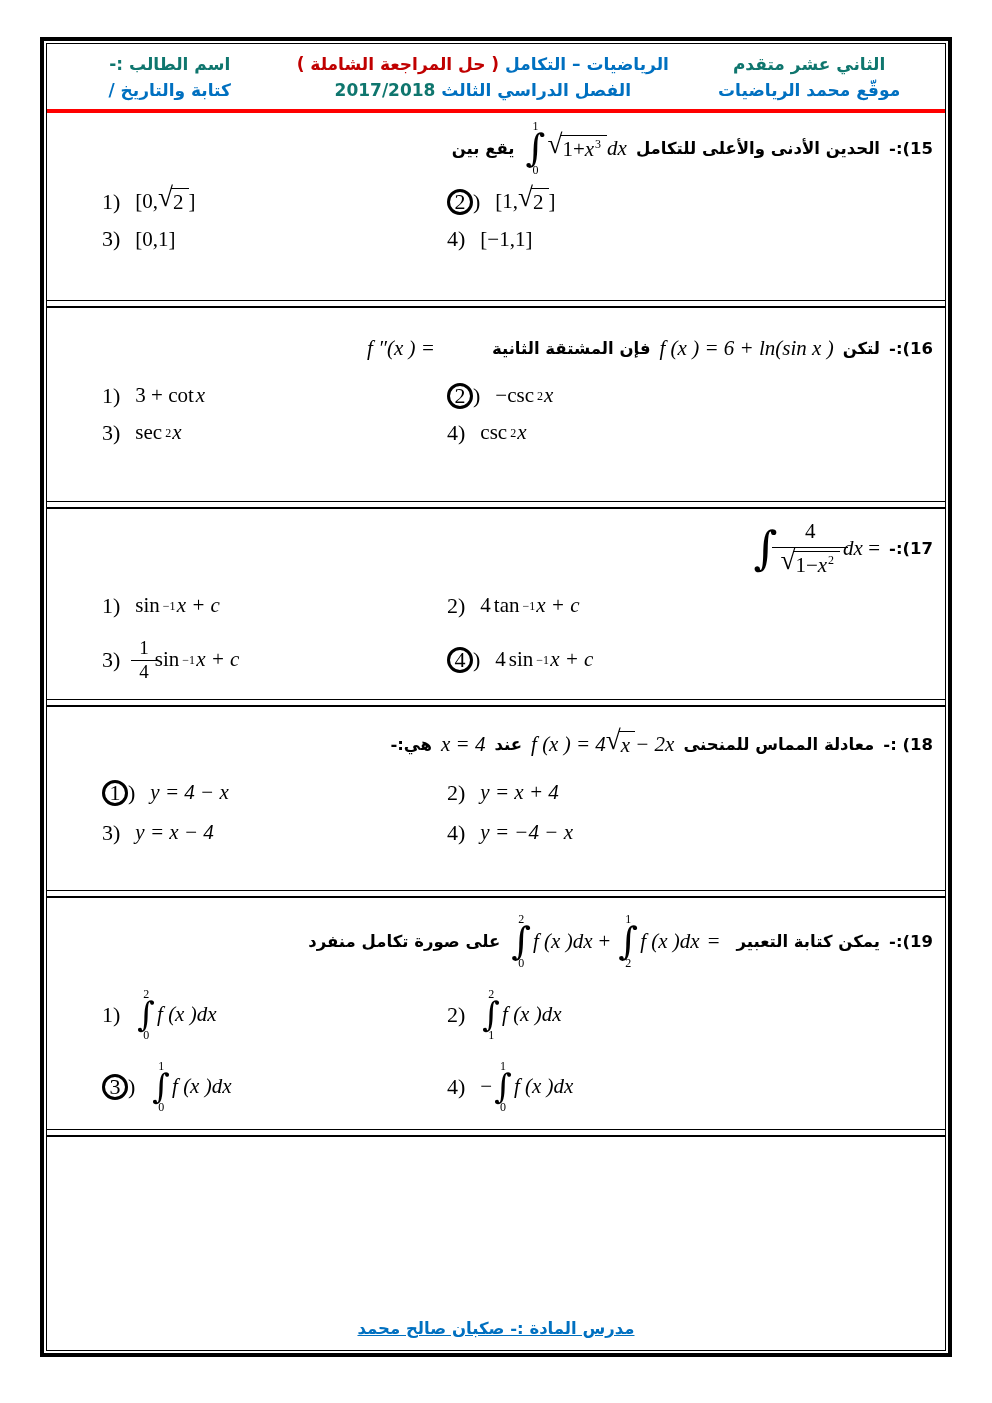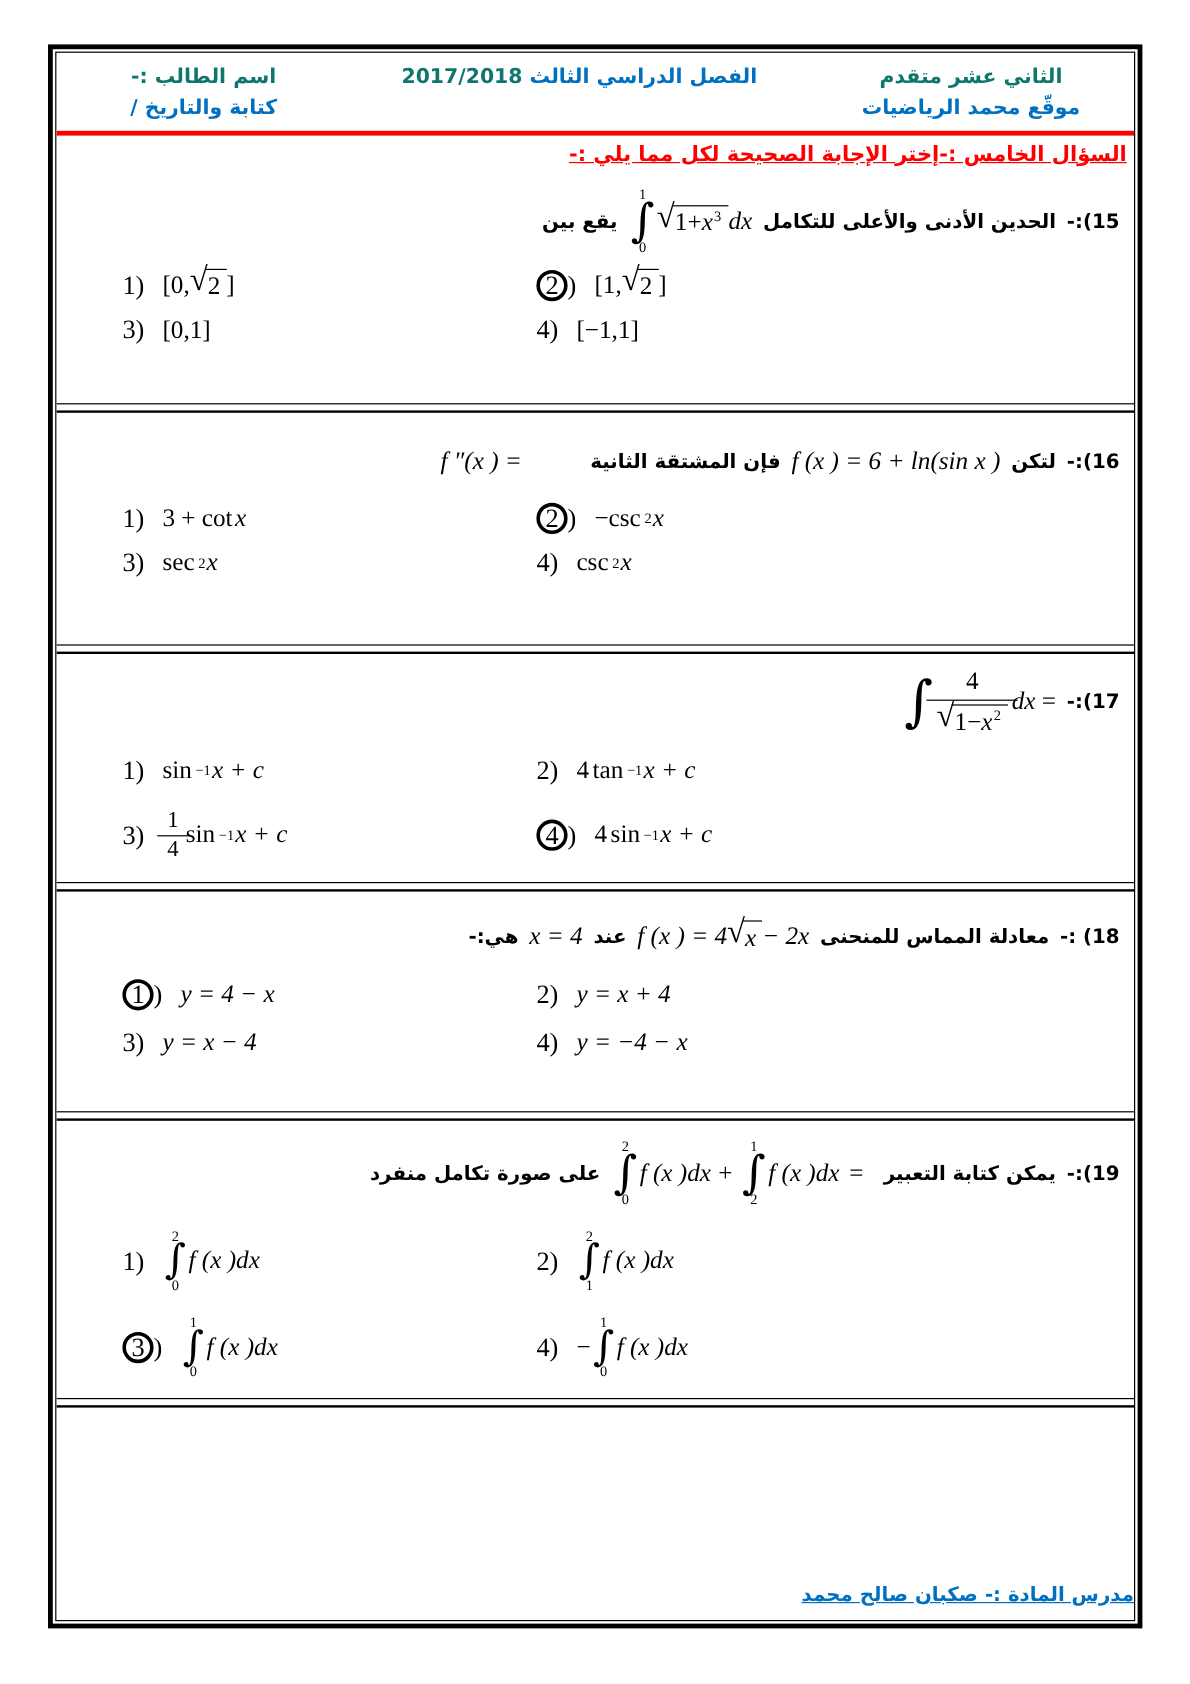--- a/index.html
+++ b/index.html
@@ -60,44 +60,44 @@
   .opts{direction:ltr;display:grid;grid-template-columns:345px auto;justify-content:start;
         align-items:center;row-gap:11px;padding:10px 0 0 55px;
         font-family:"Liberation Serif","DejaVu Serif",serif;font-size:21px;}
   .opt{display:flex;align-items:center;gap:15px;}
   .onum{display:inline-flex;align-items:center;font-size:22px;white-space:nowrap;}
   .circle{display:inline-flex;align-items:center;justify-content:center;
           width:26px;height:26px;border:3px solid #000;border-radius:50%;box-sizing:border-box;}
   .oval{display:inline-flex;align-items:center;white-space:nowrap;}
   
   .lastsec{flex:1;display:flex;flex-direction:column;justify-content:flex-end;padding-bottom:12px;}
-  .footer{font-size:16.5px;font-weight:bold;color:#0070c0;text-decoration:underline;}
+  .footer{text-align:center;font-size:16.5px;font-weight:bold;color:#0070c0;text-decoration:underline;}
 </style>
 </head>
 <body>
 
 <div class="frame-outer">
 <div class="frame-inner">
 
   <div class="header">
     <div class="h-col h-right">
       <div class="red">الثاني عشر متقدم</div>
       <div class="blue">موقّع محمد الرياضيات</div>
     </div>
     <div class="h-col h-mid">
+      <div><span class="blue">الرياضيات – التكامل</span> <span class="darkred">( حل المراجعة الشاملة  )</span></div>
       <div><span class="blue">الفصل الدراسي الثالث</span> <span class="red">2017/2018</span></div>
     </div>
     <div class="h-col h-left">
       <div class="red">اسم الطالب :-</div>
       <div class="blue">كتابة والتاريخ /</div>
     </div>
   </div>
   <div class="redline"></div>
 
-  <div class="title"><span>السؤال الخامس  :-إختر الإجابة الصحيحة لكل مما يلي :-</span></div>
 
   <section class="qsec s15">
     <div class="qstem">
       <span class="qnum">15):-</span>
       <span class="atext">الحدين الأدنى والأعلى للتكامل</span>
       <span class="math">
         <span class="integral">
               <span class="ilim">1</span>
               <span class="isign">∫</span>
               <span class="ilim">0</span>

